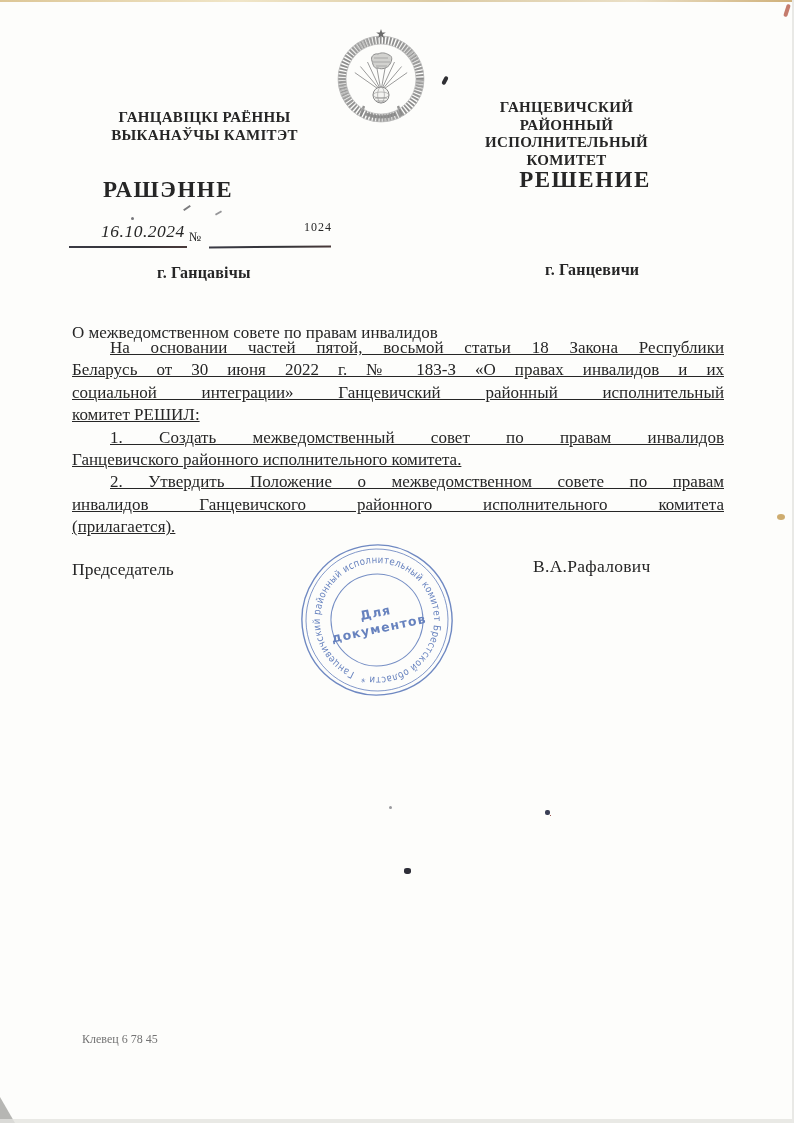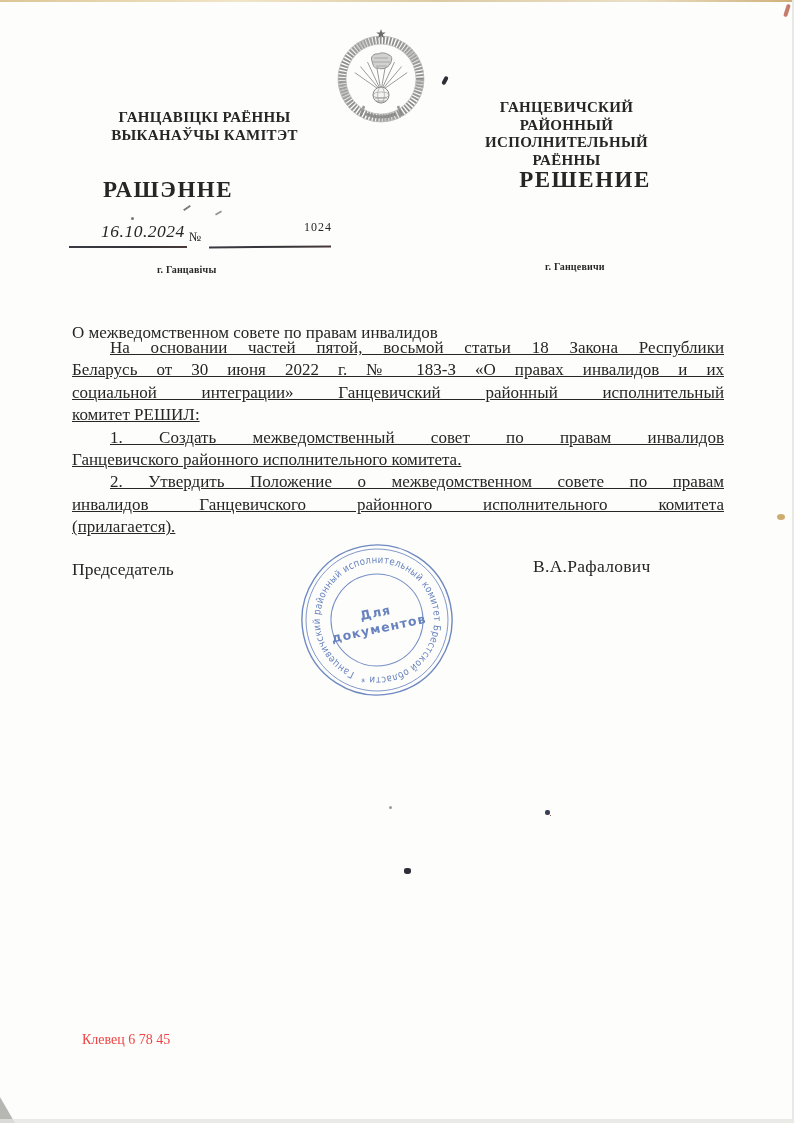--- a/index.html
+++ b/index.html
@@ -52,41 +52,41 @@
   .doc-type-left{left:68px;top:177px;width:200px;}
   .doc-type-right{left:485px;top:167px;width:200px;}
 
   .date-text{position:absolute;left:101px;top:221px;font-size:17.5px;letter-spacing:.5px;font-style:italic;}
   .num-sign{position:absolute;left:189px;top:229px;font-size:13px;}
   .num-value{position:absolute;left:260px;top:220px;font-size:12px;letter-spacing:1px;margin-left:44px;}
   .rule{position:absolute;height:2px;background:linear-gradient(90deg,#3a3a44,#343438 60%,#4a3a3a);}
   .rule-date{left:69px;top:246px;width:118px;}
   .rule-num{left:209px;top:246px;width:122px;transform:rotate(-.4deg);}
 
-  .place{position:absolute;font-size:10px;font-weight:bold;letter-spacing:.2px;}
+  .place{position:absolute;font-size:16px;font-weight:bold;letter-spacing:.2px;}
   .place-left{left:157px;top:264px;}
   .place-right{left:545px;top:261px;}
 
   
   .subject{position:absolute;left:72px;top:276px;width:560px;font-size:17px;line-height:18.5px;margin-top:48px;}
   .body-text{position:absolute;left:72px;top:337px;width:652px;font-size:17px;line-height:22.4px;}
   .bl{white-space:normal;text-decoration:underline;}
   .bl.just{text-align:justify;text-align-last:justify;}
   .bl.ind{text-indent:38px;}
 
   .sig-title{position:absolute;left:72px;top:559px;font-size:17.5px;}
   .sig-name{position:absolute;left:533px;top:556px;font-size:17.5px;letter-spacing:.3px;}
 
   
   .stamp{position:absolute;left:297px;top:540px;width:160px;height:160px;opacity:.85;}
   .stamp text{font-family:"DejaVu Sans", sans-serif;}
   .stamp .ring-t{font-size:10px;letter-spacing:.4px;}
   .stamp .center-t{font-size:12.5px;font-weight:bold;letter-spacing:1px;}
 
-  .footer-note{position:absolute;left:82px;top:1032px;font-size:14px;color:#ef4444;}
+  .footer-note{position:absolute;left:82px;top:1032px;font-size:12px;color:#737373;}
 </style>
 </head>
 <body>
 
 <div class="page">
 
   <div class="scan-top-line"></div>
   <div class="speck speck-red-corner"></div>
   <div class="speck speck-emblem"></div>
   <div class="speck speck-slash1"></div>
@@ -134,21 +134,21 @@
 
     <polygon points="47,2 48.2,5.4 51.8,5.5 48.9,7.6 49.9,11 47,9 44.1,11 45.1,7.6 42.2,5.5 45.8,5.4" fill="#4c4c4c"></polygon>
   </svg>
 
   <div class="org org-left">
     <div>ГАНЦАВІЦКІ РАЁННЫ</div>
     <div>ВЫКАНАЎЧЫ КАМІТЭТ</div>
   </div>
   <div class="org org-right">
     <div>ГАНЦЕВИЧСКИЙ РАЙОННЫЙ</div>
-    <div>ИСПОЛНИТЕЛЬНЫЙ РАЁННЫ</div>
+    <div>ИСПОЛНИТЕЛЬНЫЙ КОМИТЕТ</div>
   </div>
 
   <div class="doc-type doc-type-left">РАШЭННЕ</div>
   <div class="doc-type doc-type-right">РЕШЕНИЕ</div>
 
   <div class="date-text">16.10.2024</div>
   <div class="num-sign">№</div>
   <div class="num-value">1024</div>
   <div class="rule rule-date"></div>
   <div class="rule rule-num"></div>

